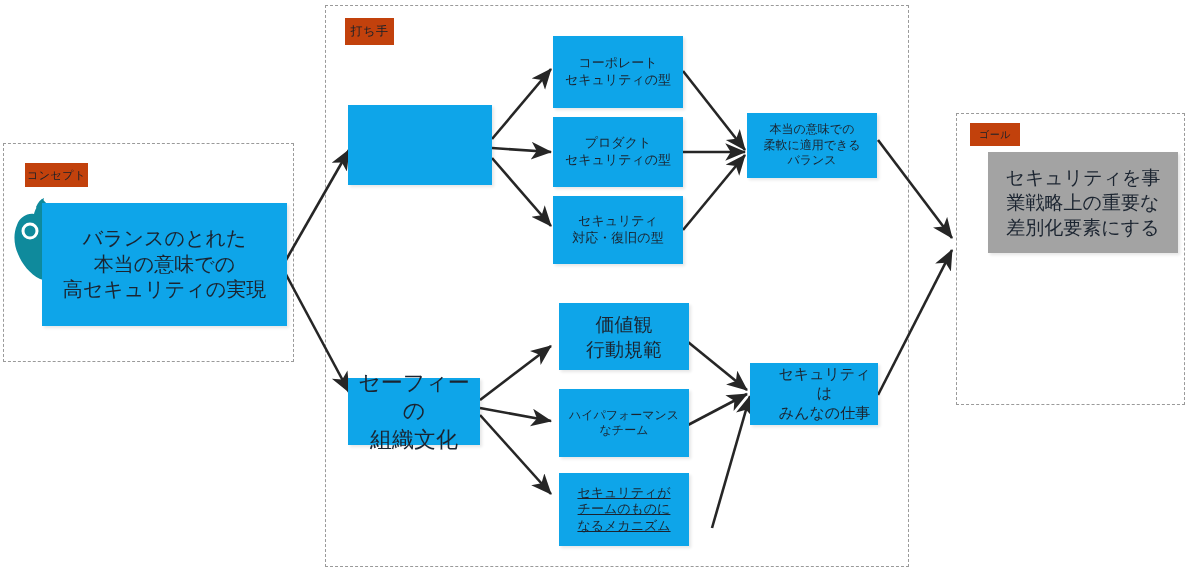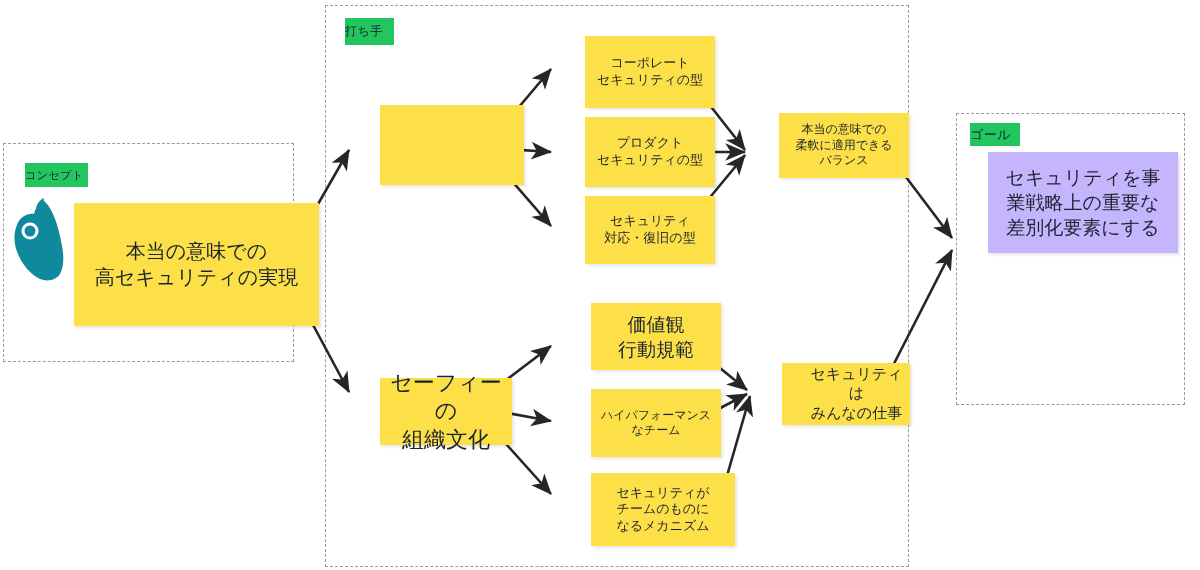--- a/index.html
+++ b/index.html
@@ -20,48 +20,48 @@
   
   .group {
     position: absolute;
     border: 1px dashed #9a9a9a;
     box-sizing: border-box;
     background: transparent;
   }
   
   .chip {
     position: absolute;
-    background: #22c55e;
+    background: #c2410c;
     color: #13202b;
     display: flex;
     align-items: center;
+    justify-content: center;
     box-sizing: border-box;
     letter-spacing: 0.5px;
     white-space: nowrap;
   }
   
   .node {
     position: absolute;
-    background: #fde047;
+    background: #0ea5e9;
     color: #1b2430;
     box-sizing: border-box;
     display: flex;
     flex-direction: column;
     align-items: center;
     justify-content: center;
     text-align: center;
     line-height: 1.28;
     box-shadow: 2px 2px 3px rgba(0,0,0,0.10);
     padding: 2px 4px;
-    margin-left: 32px;
   }
   
   .goal {
     position: absolute;
-    background: #c4b5fd;
+    background: #a3a3a3;
     color: #1b2430;
     box-sizing: border-box;
     display: flex;
     flex-direction: column;
     align-items: center;
     justify-content: center;
     text-align: center;
     line-height: 1.30;
     box-shadow: 2px 2px 3px rgba(0,0,0,0.10);
     padding: 2px 4px;
@@ -119,35 +119,36 @@
   </svg>
 
   <div class="chip" style="left:25px; top:163px; width:63px; height:24px; font-size:11px;">
     <span>コンセプト</span>
   </div>
 
   <div class="chip" style="left:345px; top:18px; width:49px; height:27px; font-size:12px;">
     <span>打ち手</span>
   </div>
 
-  <div class="chip" style="left:970px; top:123px; width:50px; height:23px; font-size:13px;">
+  <div class="chip" style="left:970px; top:123px; width:50px; height:23px; font-size:10px;">
     <span>ゴール</span>
   </div>
 
   <div class="mascot" style="left:12px; top:196px; width:58px; height:88px;">
     <svg width="58" height="88" viewBox="0 0 58 88" xmlns="http://www.w3.org/2000/svg">
       <path d="M30 3 C25 10 23 14 22 18 C15 17 8 21 5 29 C1 38 2 49 6 58
                C10 68 18 78 28 83 C36 86 44 84 48 78 C52 71 52 60 50 50
                C48 38 45 27 41 18 C38 11 34 6 30 3 Z" fill="#0f8a9c"></path>
       <path d="M32 2 C30 9 31 14 34 18 C30 17 26 15 24 11 C26 6 29 3 32 2 Z" fill="#0f8a9c"></path>
       <circle cx="18" cy="35" r="7" fill="none" stroke="#ffffff" stroke-width="3"></circle>
     </svg>
   </div>
 
   <div class="node" style="left:42px; top:203px; width:245px; height:123px; font-size:20px;">
+    <span class="line">バランスのとれた</span>
     <span class="line">本当の意味での</span>
     <span class="line">高セキュリティの実現</span>
   </div>
 
   <div class="node" style="left:348px; top:105px; width:144px; height:80px; font-size:19px;">
   </div>
 
   <div class="node" style="left:553px; top:36px; width:130px; height:72px; font-size:13px;">
     <span class="line">コーポレート</span>
     <span class="line">セキュリティの型</span>
@@ -177,21 +178,21 @@
   <div class="node" style="left:559px; top:303px; width:130px; height:67px; font-size:19px;">
     <span class="line">価値観</span>
     <span class="line">行動規範</span>
   </div>
 
   <div class="node" style="left:559px; top:389px; width:130px; height:68px; font-size:12px;">
     <span class="line">ハイパフォーマンス</span>
     <span class="line">なチーム</span>
   </div>
 
-  <div class="node" style="left:559px; top:473px; width:144px; height:73px; font-size:13px;">
+  <div class="node" style="left:559px; top:473px; width:130px; height:73px; font-size:13px;text-decoration:underline;">
     <span class="line">セキュリティが</span>
     <span class="line">チームのものに</span>
     <span class="line">なるメカニズム</span>
   </div>
 
   <div class="node" style="left:750px; top:363px; width:128px; height:62px; font-size:15px;padding-left:25px;">
     <span class="line">セキュリティは</span>
     <span class="line">みんなの仕事</span>
   </div>
 

